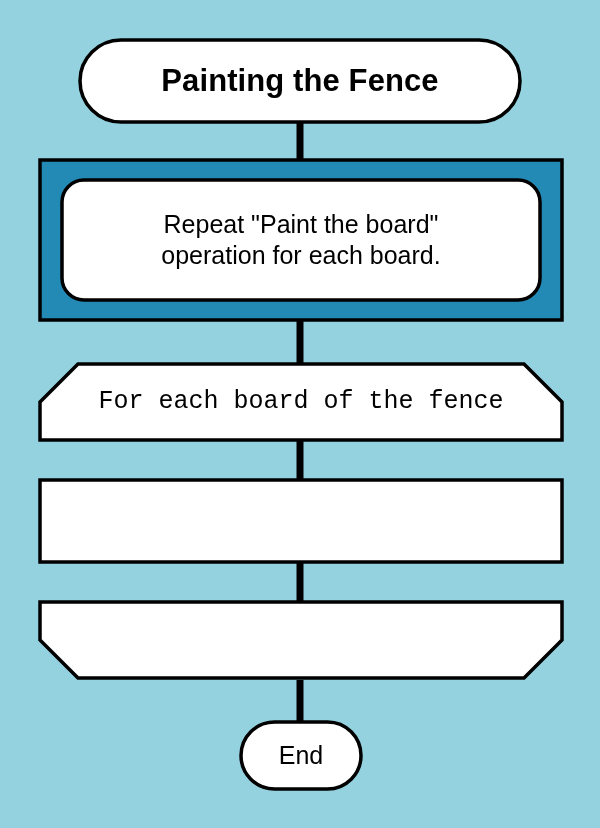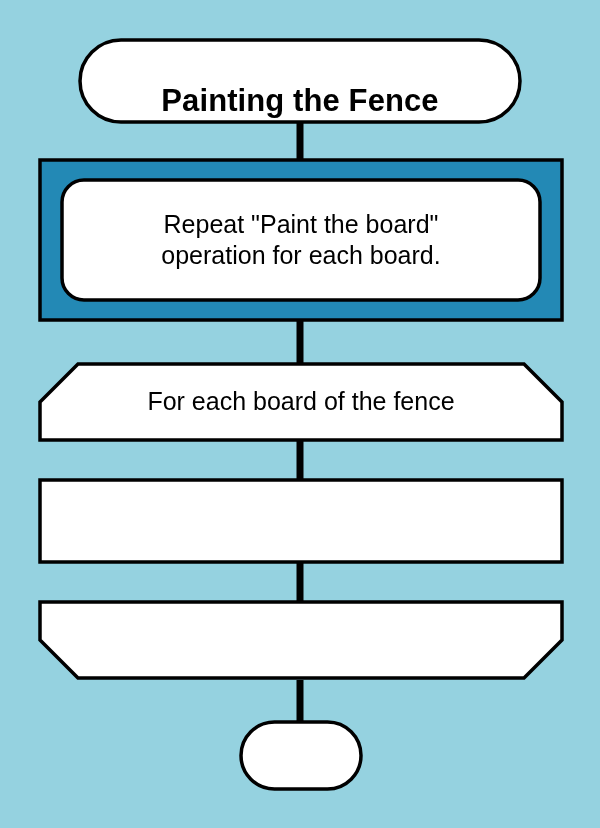--- a/index.html
+++ b/index.html
@@ -34,21 +34,20 @@
     text-align: center;
     color: #000000;
     line-height: 1.26;
     white-space: pre-line;
     pointer-events: none;
   }
   .label-title {
     font-size: 31px;
     font-weight: bold;
     letter-spacing: 0.1px;
-    margin-top: 20px;
   }
   .label-body {
     font-size: 25px;
     font-weight: normal;
   }
   .label-end {
     font-size: 25px;
     font-weight: normal;
   }
 </style>
@@ -79,19 +78,20 @@
     <path d="M 40 602 L 562 602 L 562 640 L 524 678 L 78 678 L 40 640 Z" fill="#ffffff" stroke="#000000" stroke-width="3.5"></path>
 
     <rect x="241" y="722" width="120" height="67" rx="33.5" ry="33.5" fill="#ffffff" stroke="#000000" stroke-width="3.5"></rect>
   </svg>
 
   <div class="node-label label-title" style="left:80px; top:40px; width:440px; height:82px;">Painting the Fence</div>
 
   <div class="node-label label-body" style="left:62px; top:180px; width:478px; height:120px;">Repeat "Paint the board"
 operation for each board.</div>
 
-  <div class="node-label label-body" style="left:40px; top:364px; width:522px; height:76px;">For each board of the fence</div>
+  <div class="node-label label-body" style="left:40px; top:364px; width:522px; height:76px;font-family:Liberation Mono, monospace;">For each board of the fence</div>
 
 
   <div class="node-label label-body" style="left:40px; top:602px; width:522px; height:76px;"></div>
 
+  <div class="node-label label-end" style="left:241px; top:722px; width:120px; height:67px;">End</div>
 
 </div>
 
 </body></html>

